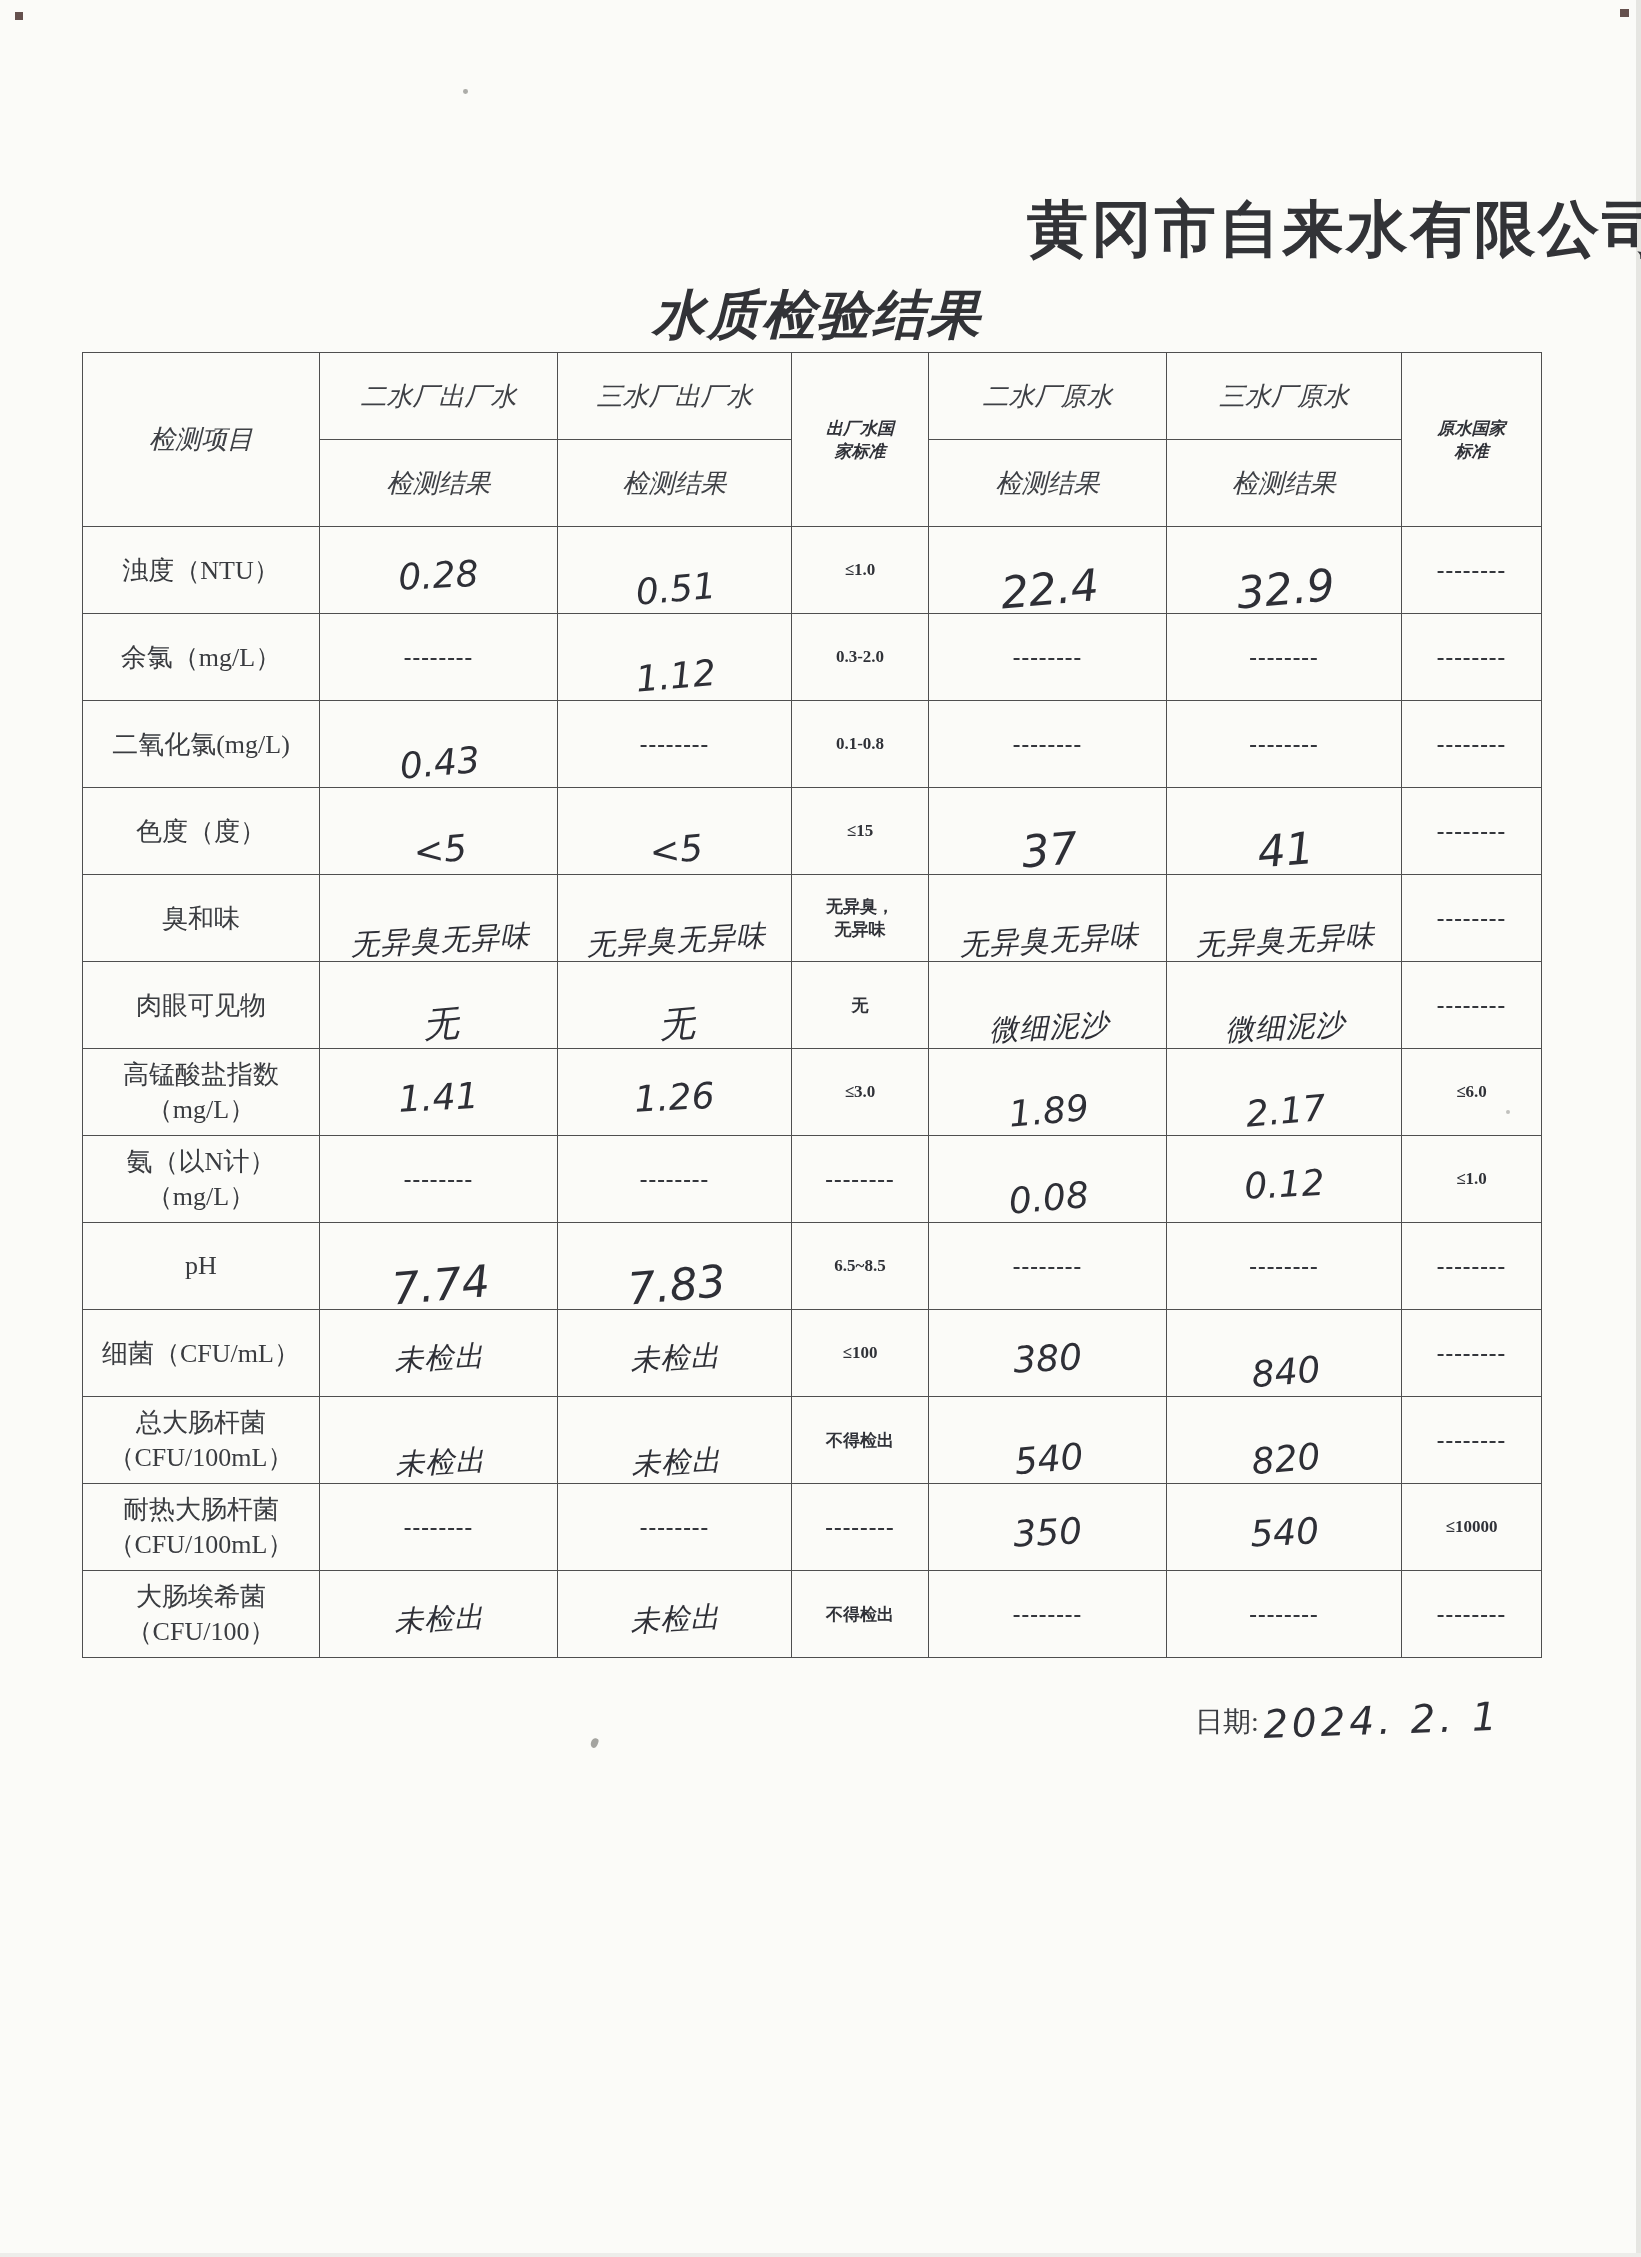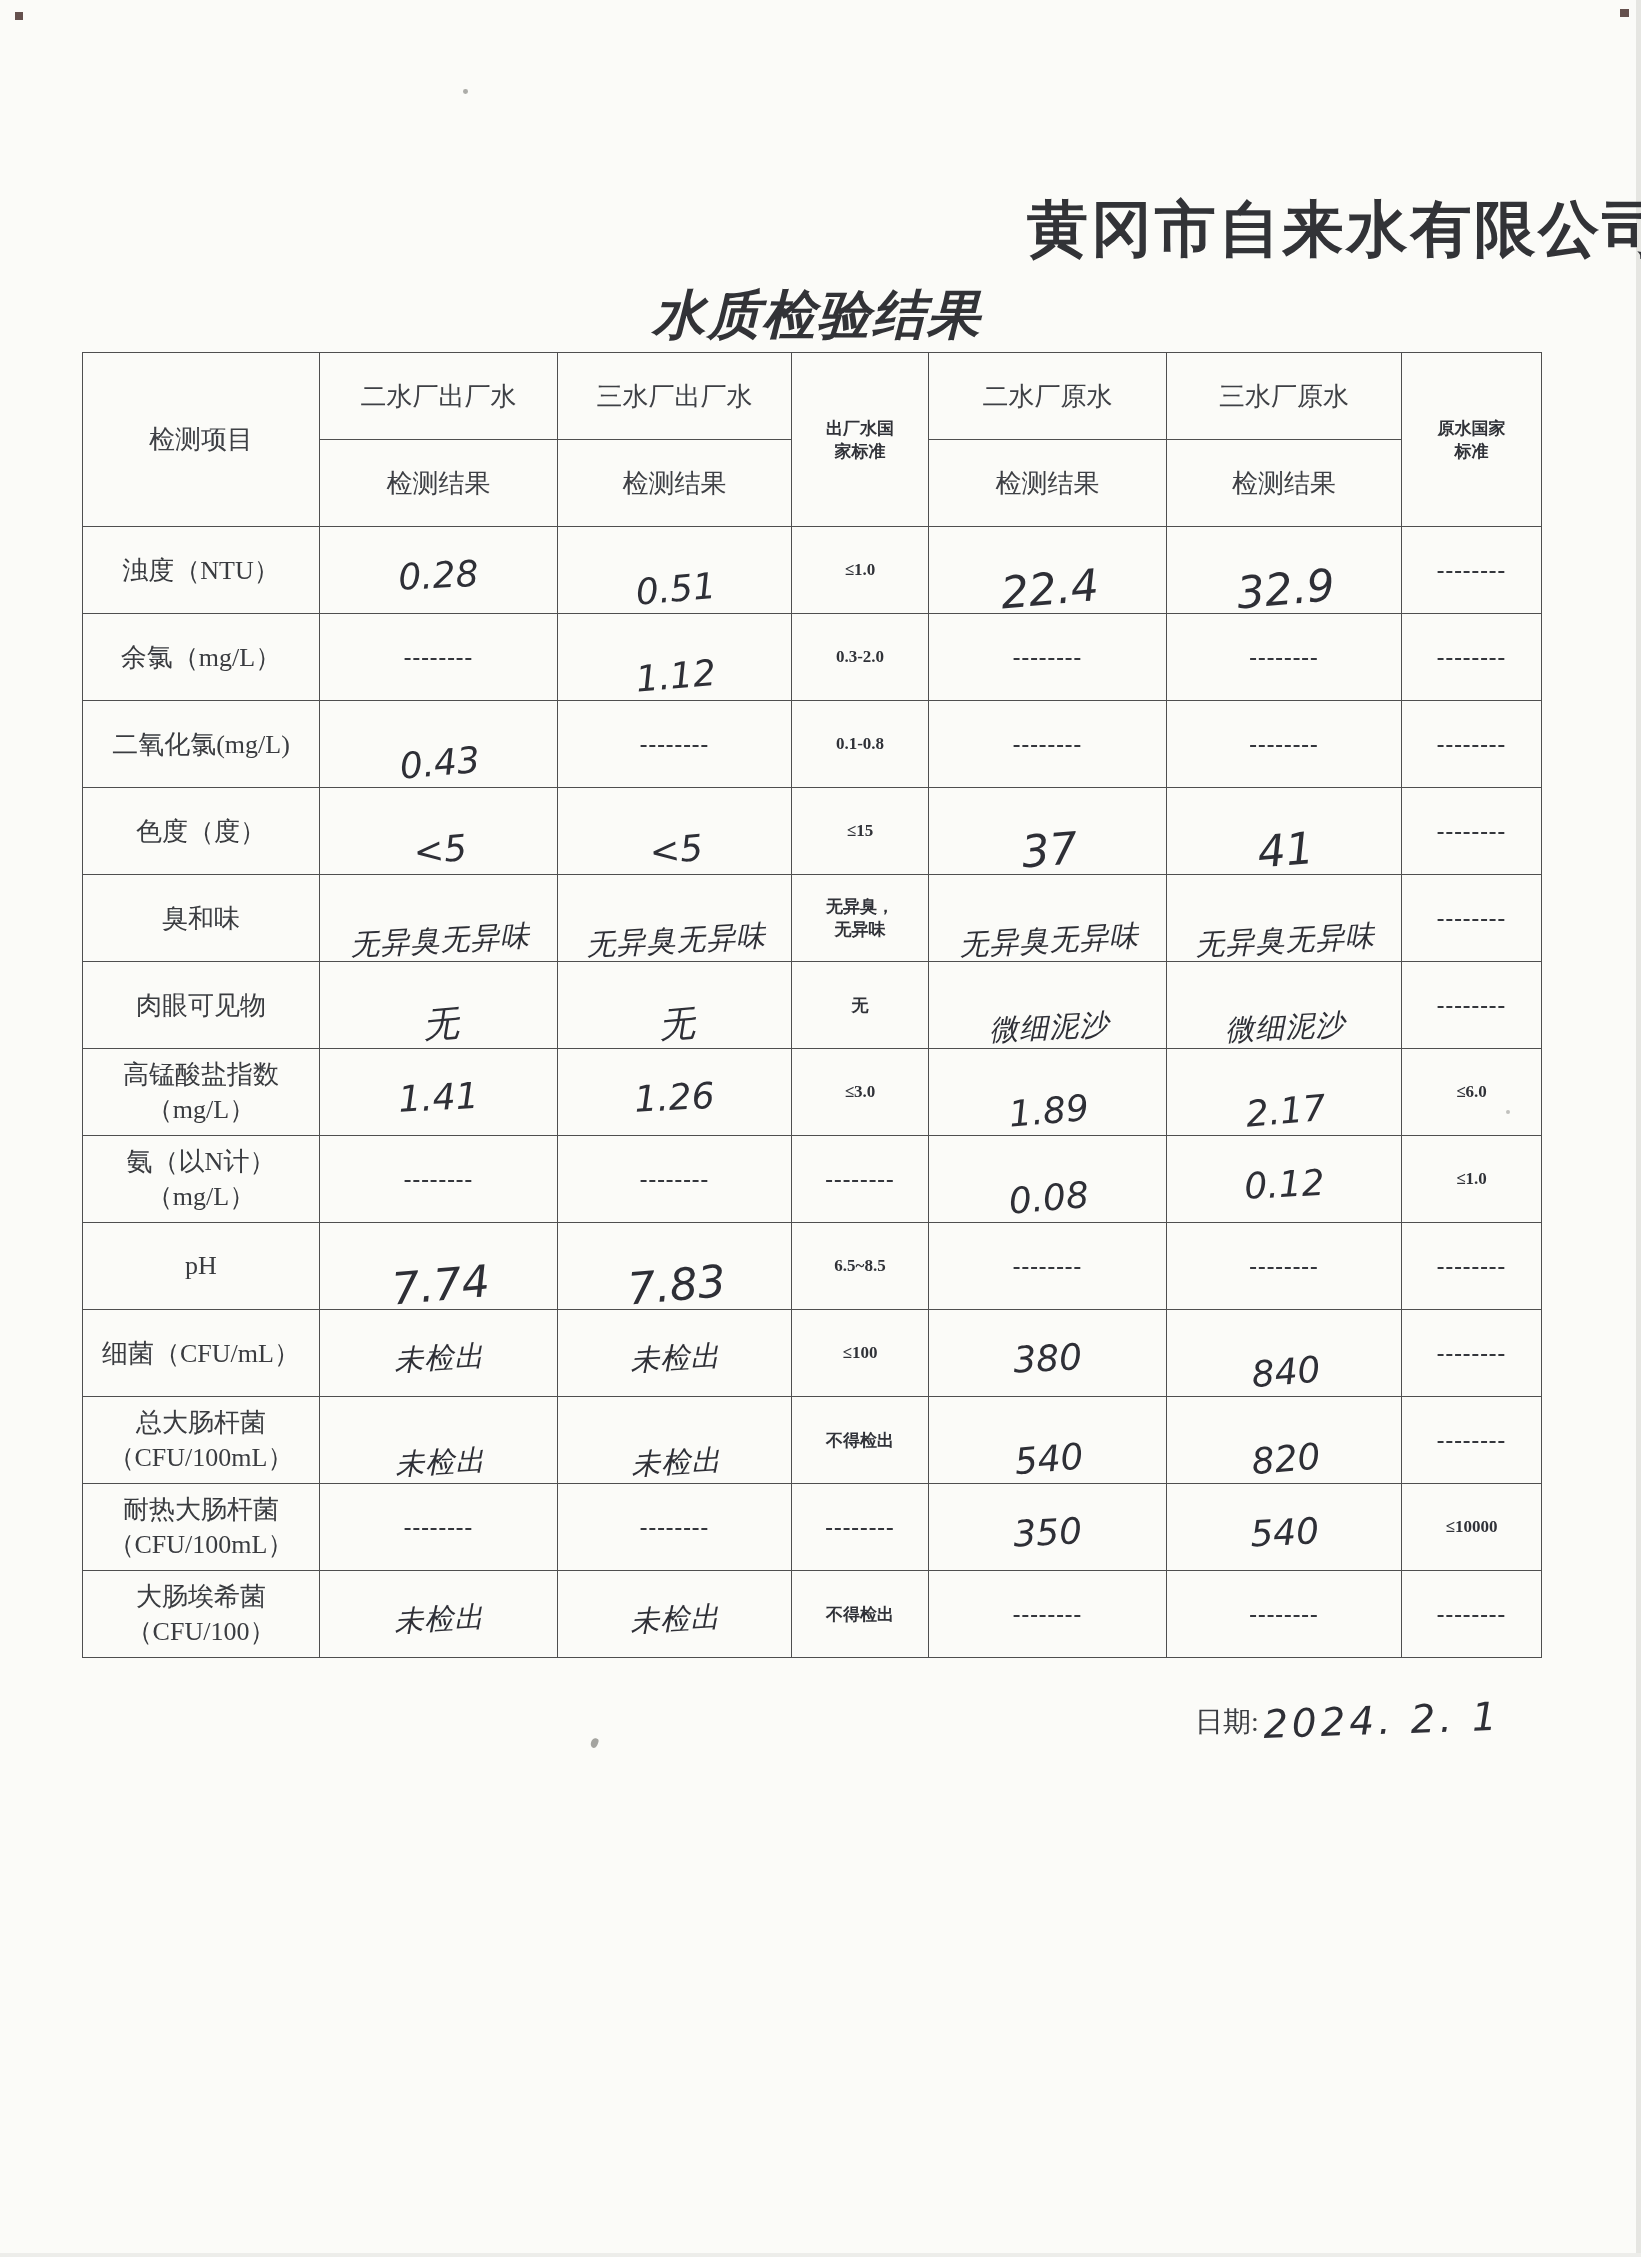--- a/index.html
+++ b/index.html
@@ -41,21 +41,21 @@
   }
   table.results th, table.results td{
     border:1.9px solid #4f4f4f;
     text-align:center;vertical-align:middle;
     padding:0;position:relative;
     white-space:pre-line;
     overflow:visible;
   }
   thead tr{height:87px;}
   tbody tr{height:87px;}
-  th{font-weight:normal;font-size:26px;color:#3e4045;}
+  th{font-weight:normal;font-size:26px;color:#3e4045;font-style:italic;}
   td.lbl{font-size:26px;color:#3a3c40;border-radius:24px;}
   td.std, th.stdcol{font-weight:bold;font-size:17px;color:#303238;}
   td.val{font-size:25px;}
   .dash{font-weight:bold;letter-spacing:1px;font-size:23px;color:#34363c;position:relative;z-index:2;display:inline-block;}
   .hw{
     display:inline-block;position:relative;z-index:3;
     font-family:"DejaVu Sans", sans-serif;
     font-style:italic;
     font-size:36px;color:#2e2f36;
     transform:rotate(-3deg) translateY(5.8px);

